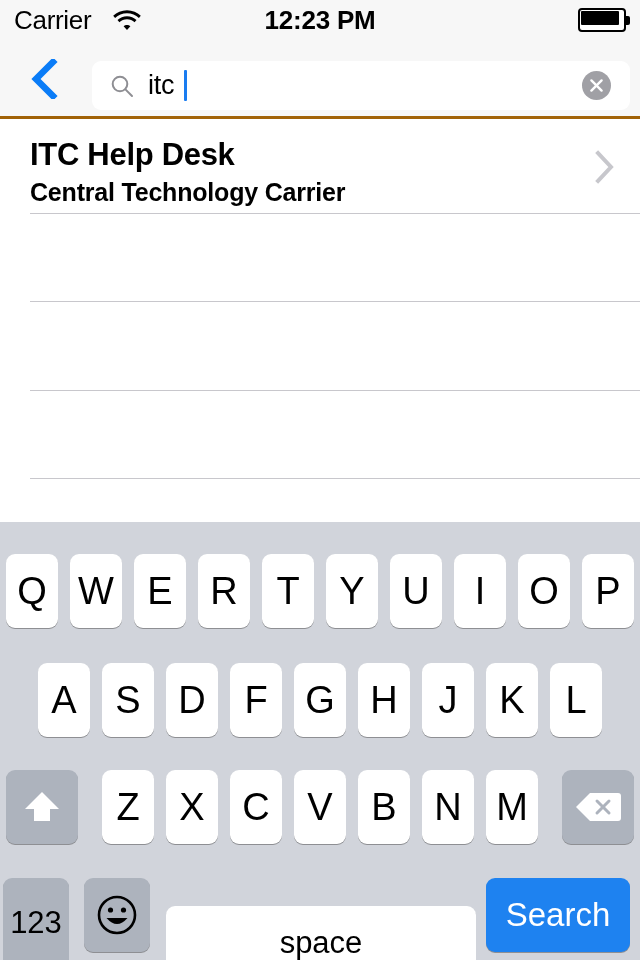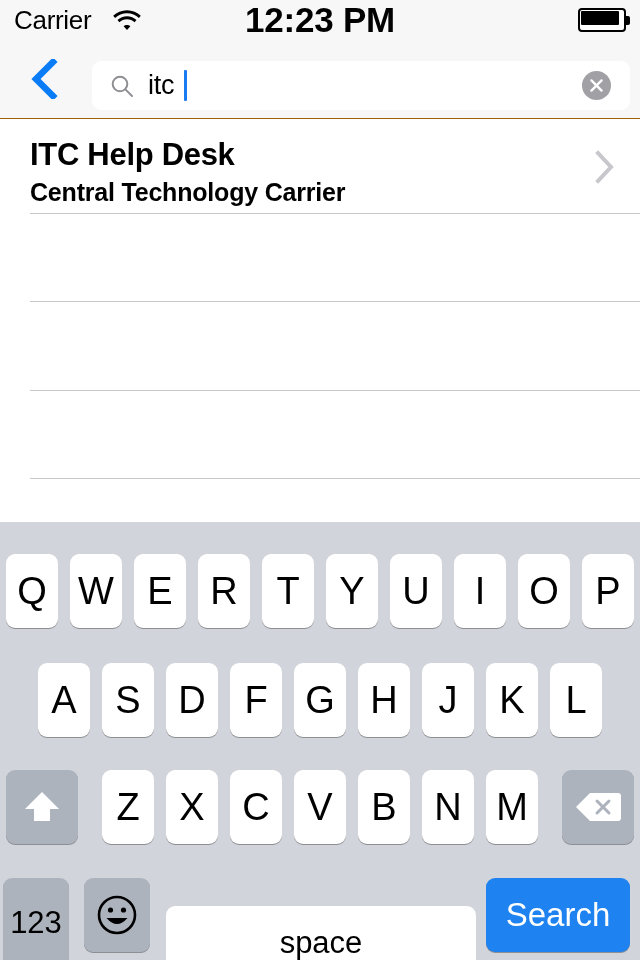--- a/index.html
+++ b/index.html
@@ -19,21 +19,21 @@
     display:flex; align-items:center;
   }
   #status-left{
     position:absolute; left:14px; top:0; height:40px;
     display:flex; align-items:center; gap:22px;
   }
   .carrier-text{ font-size:26px; color:#000; letter-spacing:-0.3px; }
   .wifi-ico{ width:28px; height:22px; display:block; }
   #status-time{
     position:absolute; left:0; width:640px; text-align:center;
-    font-size:35px; font-weight:bold; color:#000; letter-spacing:-0.2px;
+    font-size:26px; font-weight:bold; color:#000; letter-spacing:-0.2px;
   }
   #status-right{
     position:absolute; right:10px; top:0; height:40px;
     display:flex; align-items:center;
   }
   .battery{ position:relative; width:52px; height:24px; }
   .battery-body{
     position:absolute; left:0; top:0; width:48px; height:24px;
     border:2px solid #000; border-radius:4px; background:#fff;
   }
@@ -43,21 +43,21 @@
   }
   .battery-cap{
     position:absolute; left:48px; top:8px; width:4px; height:9px;
     background:#000; border-radius:0 2px 2px 0;
   }
 
   
   #search-bar{
     position:absolute; top:40px; left:0; width:640px; height:79px;
     background:#f7f7f7;
-    border-bottom:1px solid #a16207;
+    border-bottom:3px solid #a16207;
   }
   #back-button{
     position:absolute; left:12px; top:0; width:64px; height:78px;
     display:flex; align-items:center; justify-content:center;
     cursor:pointer; background:transparent; border:none;
   }
   .chev-back{ width:34px; height:40px; display:block; }
   #search-field{
     position:absolute; left:92px; top:21px; width:538px; height:49px;
     background:#ffffff; border-radius:9px;

